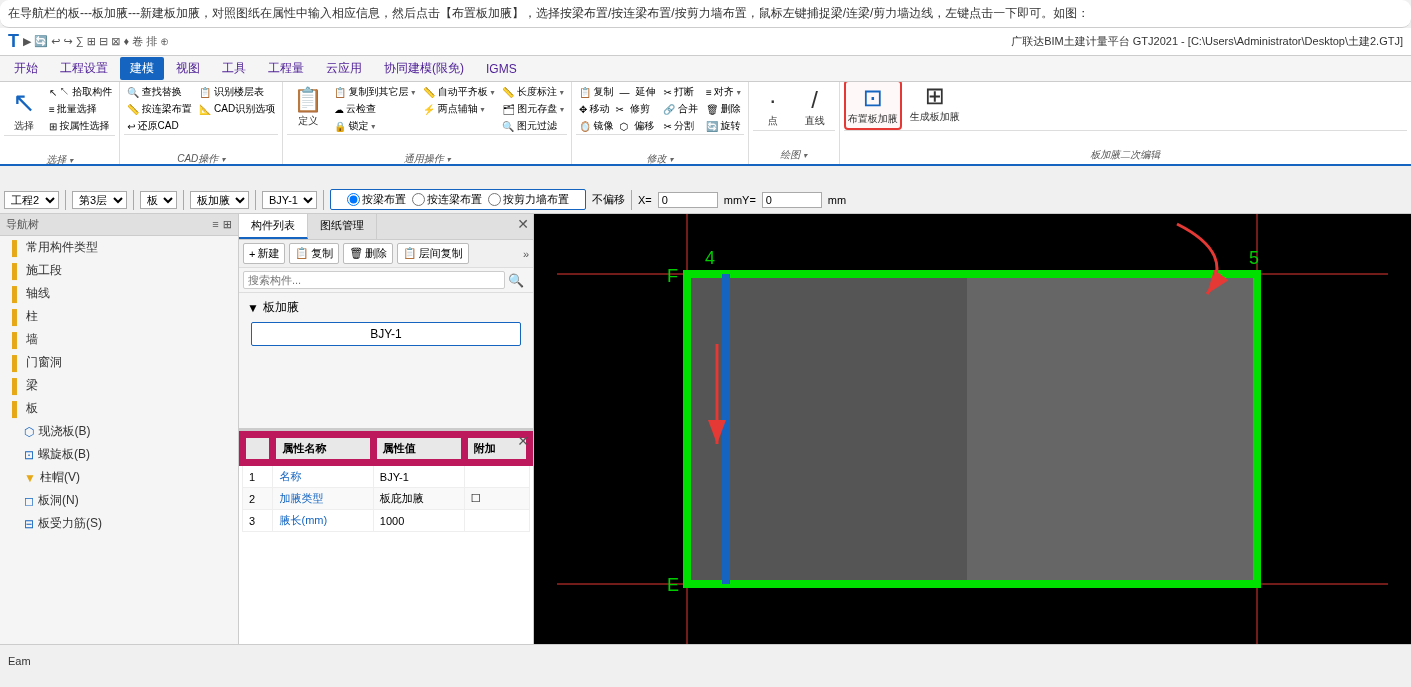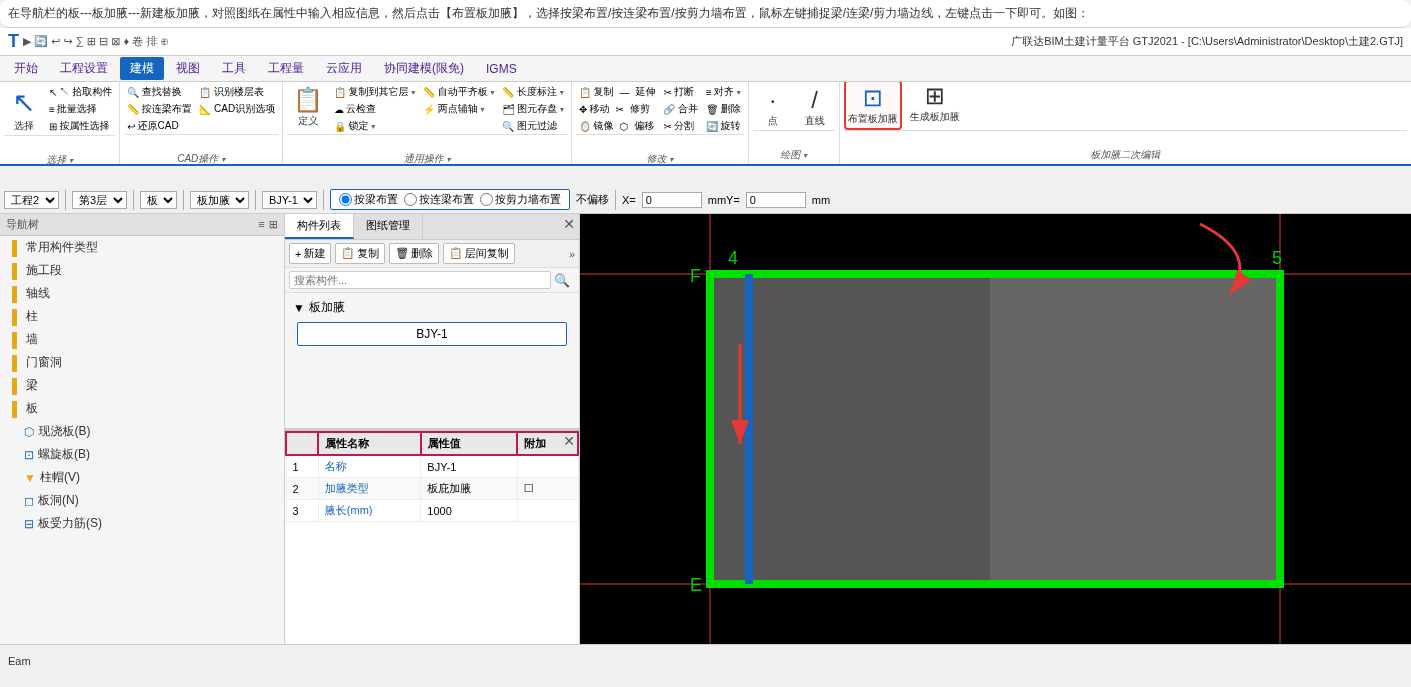--- a/index.html
+++ b/index.html
@@ -66,21 +66,21 @@
       font-size: 11px;
       margin-top: 20px;
     }
     .options-bar select {
       font-size: 11px;
       padding: 1px 2px;
       border: 1px solid #aaa;
       background: #fff;
     }
     .options-bar .divider { width: 1px; background: #aaa; height: 20px; }
-    .radio-group { display: flex; align-items: center; gap: 6px; background: #fff; border: 1px solid #1565c0; padding: 2px 8px; border-radius: 2px; }
+    .radio-group { display: flex; align-items: center; gap: 6px; background: #fff; border: 1px solid #1565c0; padding: 2px 16px; border-radius: 2px; }
     .radio-label { display: flex; align-items: center; gap: 2px; cursor: pointer; font-size: 11px; }
     .coord-input { width: 60px; font-size: 11px; padding: 1px 3px; border: 1px solid #aaa; }
     .tree-item {
       padding: 3px 8px 3px 12px;
       font-size: 12px;
       color: #333;
       cursor: pointer;
       display: flex;
       align-items: center;
       gap: 4px;
@@ -155,21 +155,21 @@
       flex: 1;
     }
     .props-table {
       width: 100%;
       border-collapse: collapse;
       font-size: 11px;
     }
     .props-table th {
       background: #e8e8e8;
       padding: 3px 6px;
-      border: 2px solid #be185d;
+      border: 7px solid #be185d;
       text-align: left;
     }
     .props-table td {
       padding: 3px 6px;
       border: 1px solid #eee;
     }
     .props-table tr:nth-child(even) td { background: #f9f9f9; }
     .prop-link { color: #1565c0; cursor: pointer; text-decoration: none; }
 
     
@@ -491,21 +491,21 @@
   <div class="divider"></div>
   <span>X=</span>
   <input type="text" class="coord-input" value="0" style="">
   <span>mmY=</span>
   <input type="text" class="coord-input" value="0" style="">
   <span>mm</span>
 </div>
 
 <div style="display:flex;height:430px;">
 
-  <div style="width:285px;background:#f5f5f5;border-right:1px solid #ccc;display:flex;flex-direction:column;overflow:hidden">
+  <div style="width:239px;background:#f5f5f5;border-right:1px solid #ccc;display:flex;flex-direction:column;overflow:hidden">
     <div style="background:#e0e0e0;padding:3px 6px;font-size:11px;color:#555;display:flex;justify-content:space-between;align-items:center;border-bottom:1px solid #ccc">
       <span>导航树</span>
       <span style="display:flex;gap:4px">
         <span>≡</span>
         <span>⊞</span>
       </span>
     </div>
     <div style="overflow-y:auto;flex:1">
       <div class="tree-item">
           <span class="bullet">▌</span>

